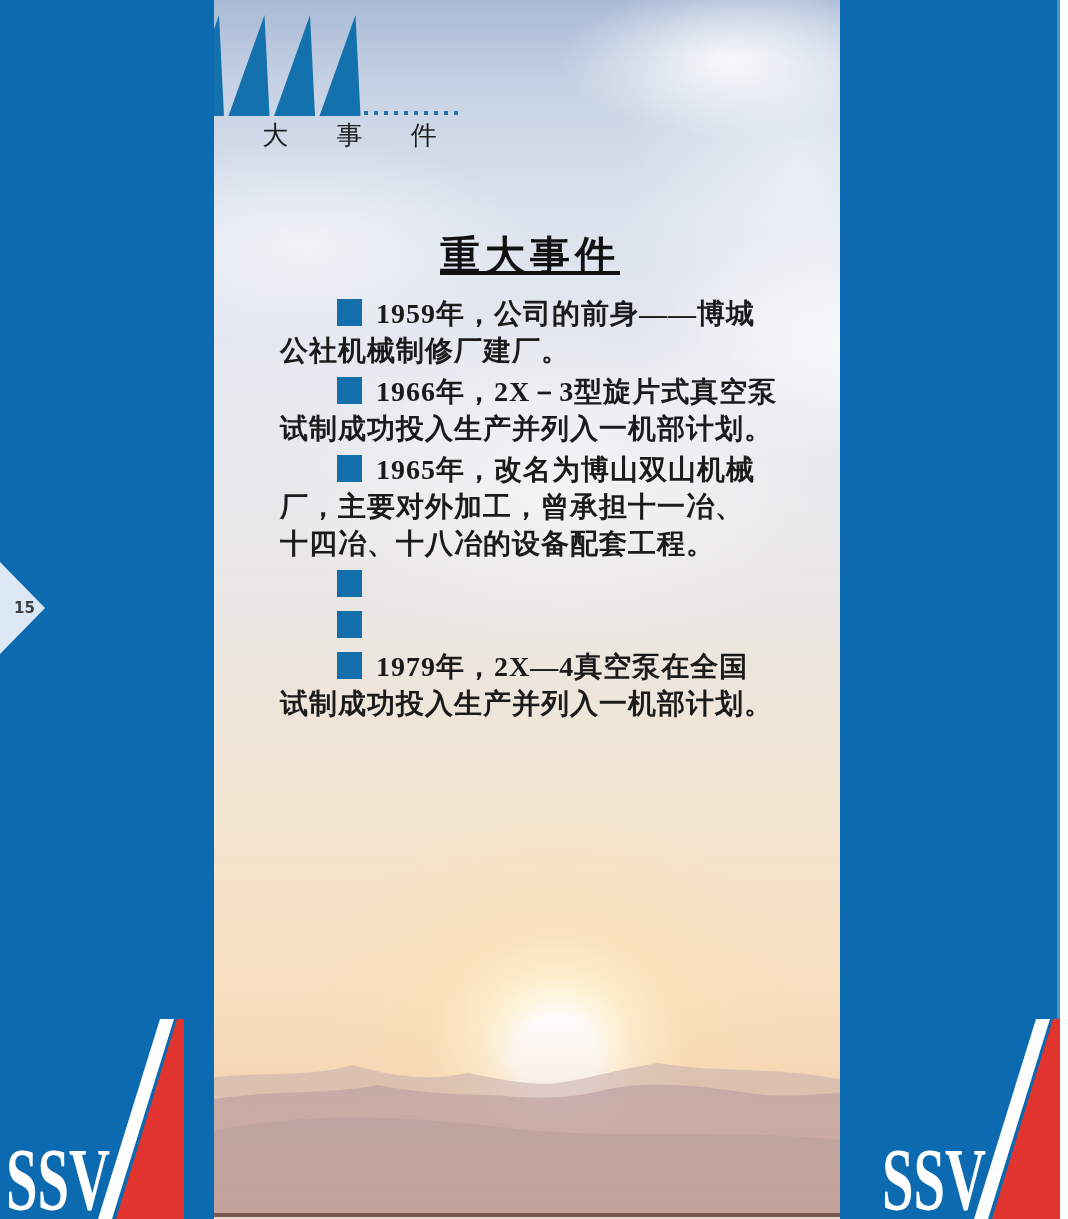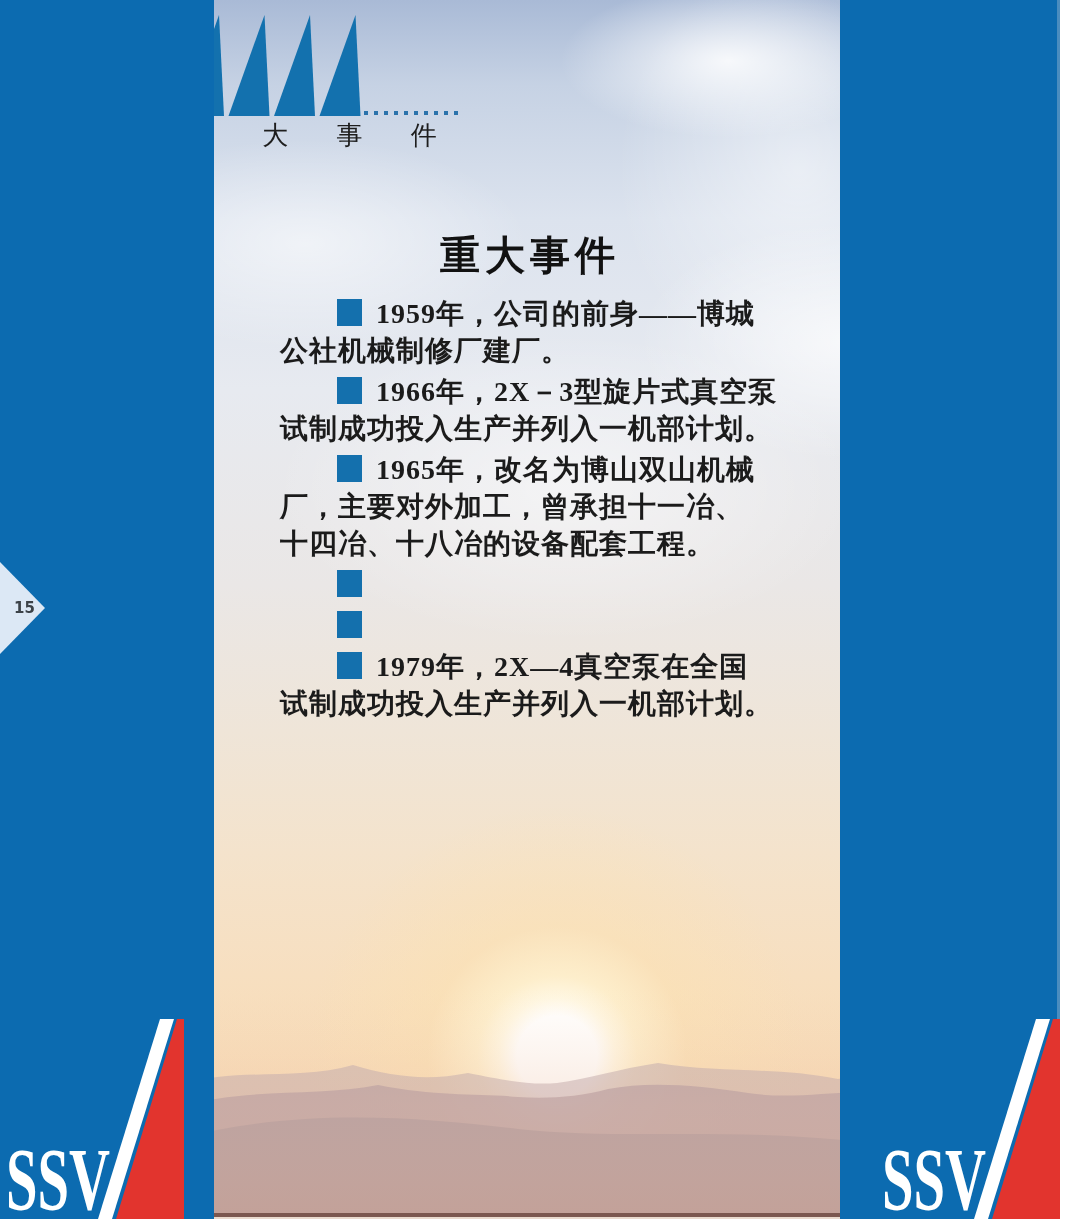--- a/index.html
+++ b/index.html
@@ -52,21 +52,21 @@
   .header-label {
     position:absolute; left:10px; top:118px;
     font-family:"DejaVu Sans","Liberation Sans",sans-serif;
     font-size:26px; letter-spacing:20px; color:#1e1e1e; white-space:nowrap;
   }
 
   
   .article { position:absolute; left:102px; top:228px; width:560px; }
   .article-title {
     width:500px; margin:0 0 12px; text-align:center;
-    font-size:40px; font-weight:bold; letter-spacing:5px; color:#121212;
+    font-size:40px; font-weight:bold; letter-spacing:5px; color:#121212;text-decoration:underline;
   }
   .event {
     margin:0 0 4px; text-indent:57px;
     font-size:28px; line-height:37px; font-weight:bold;
     letter-spacing:1px; color:#1b1b1b;
   }
   .event .bullet {
     display:inline-block; width:25px; height:27px;
     background:#1470ad; margin-right:14px; vertical-align:-3px;
   }

